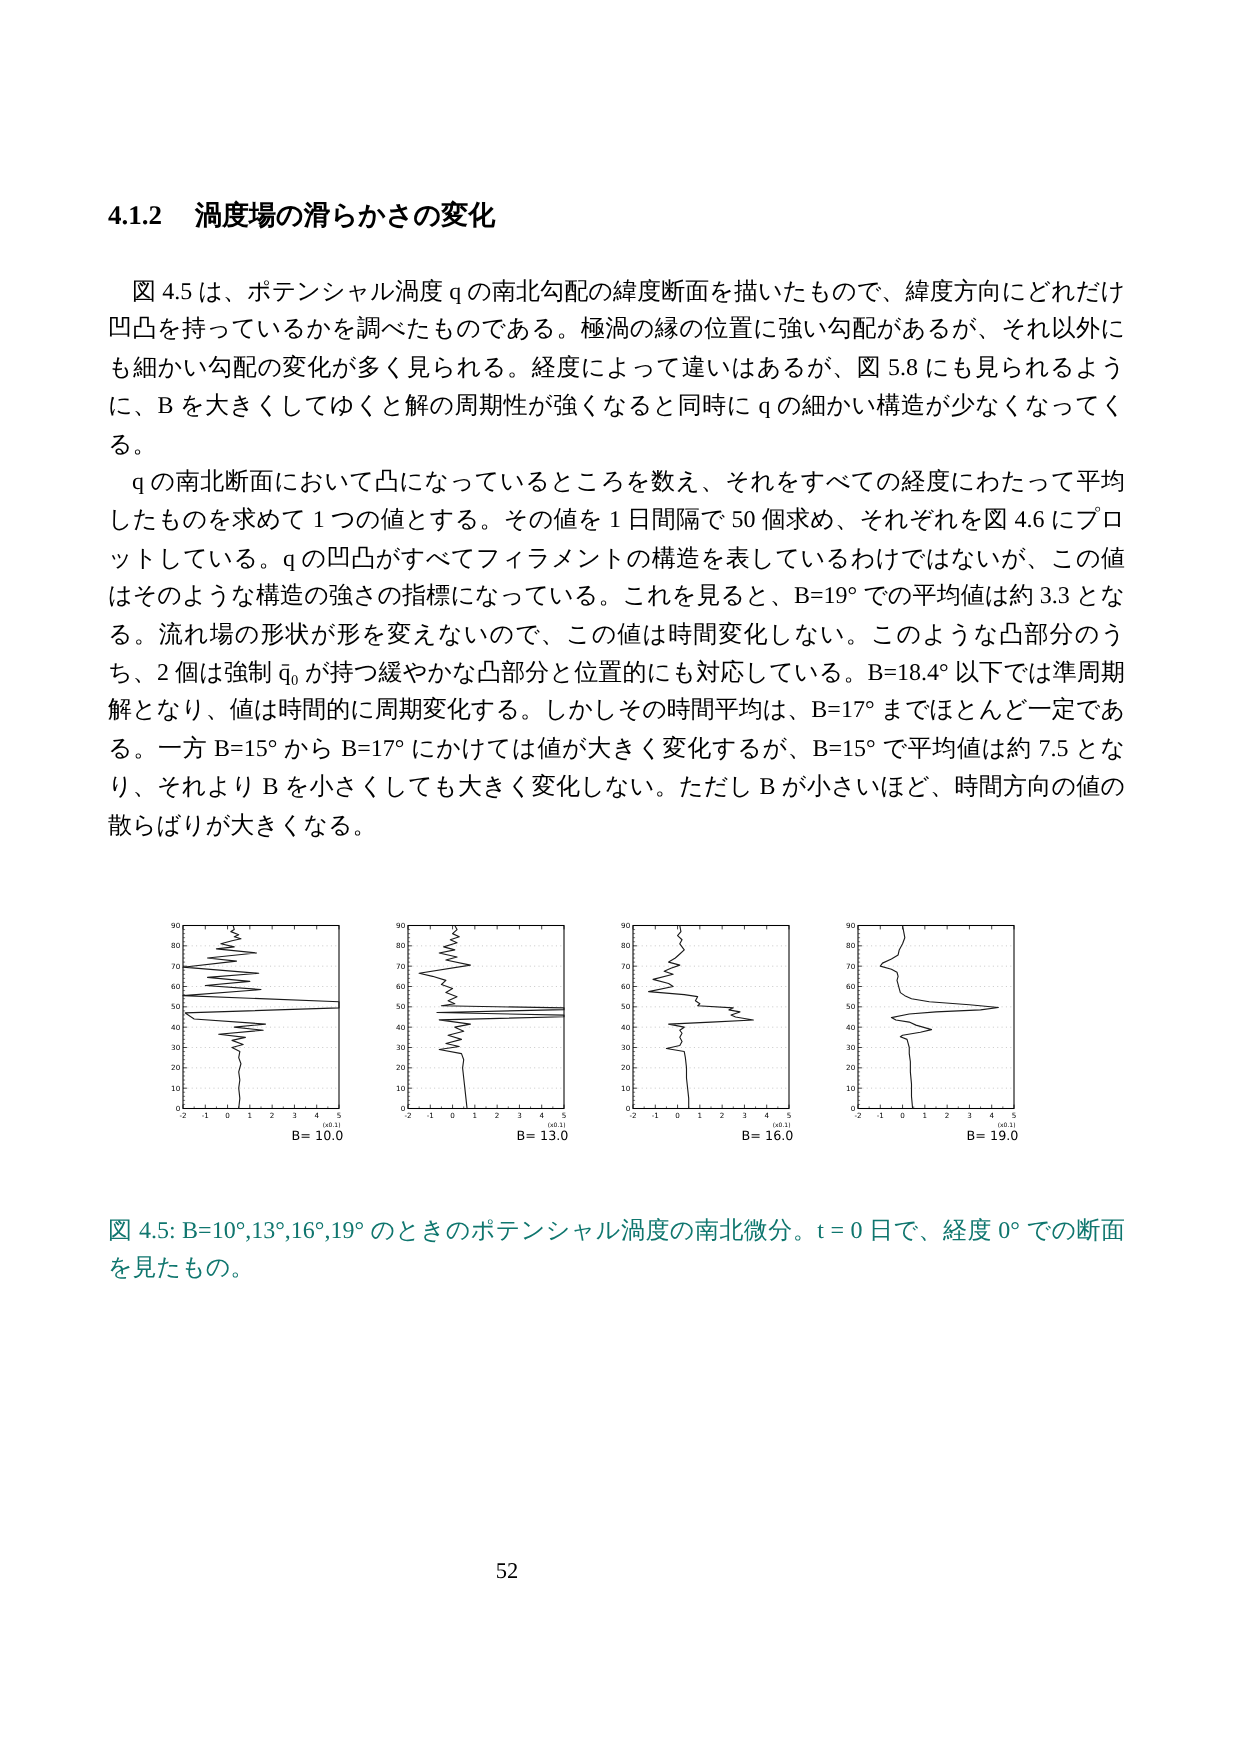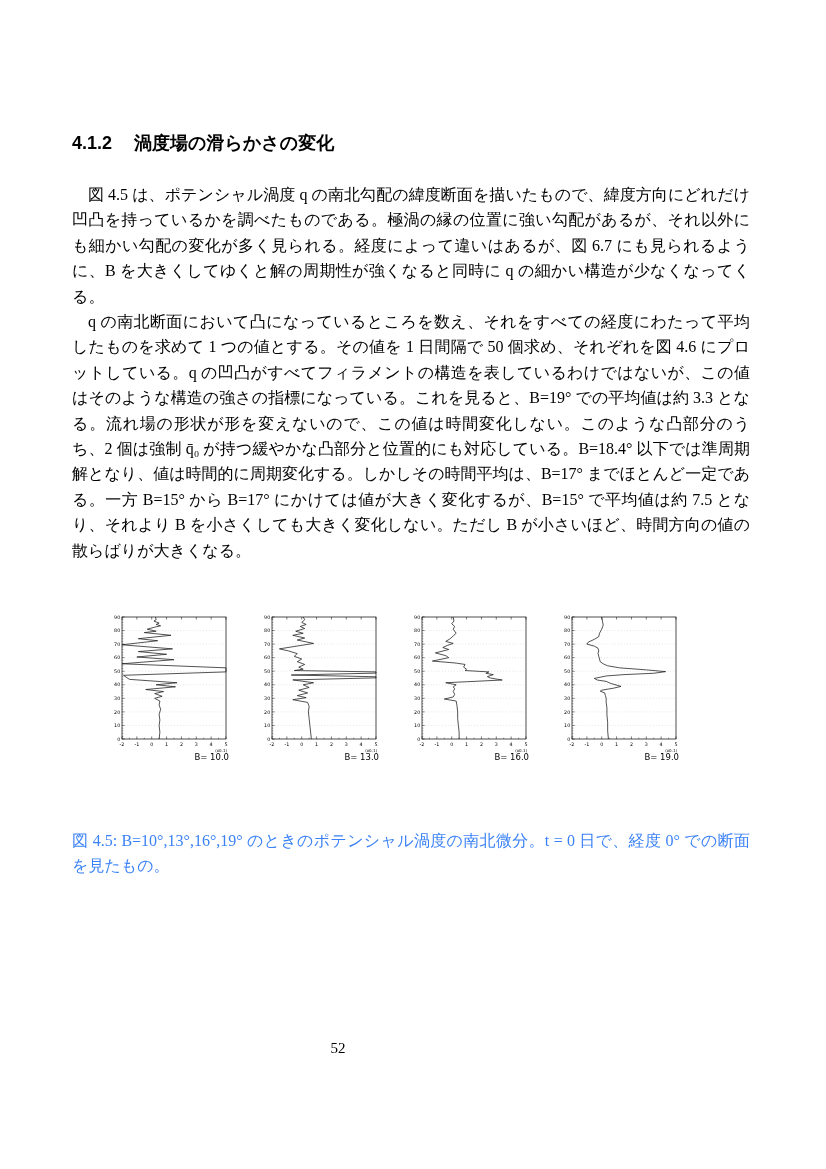--- a/index.html
+++ b/index.html
@@ -1,57 +1,57 @@
 <!DOCTYPE html>
 <html lang="ja"><head>
 <meta charset="utf-8">
 <style>
   html,body{margin:0;padding:0;background:#ffffff;}
   body{width:826px;height:1169px;font-family:"Liberation Serif",serif;color:#111;}
   .page{position:relative;width:826px;height:1169px;background:#fff;overflow:hidden;}
 
   .heading{
     position:absolute;left:72px;top:131px;margin:0;
-    font-family:Liberation Sans, sans-serif;
+    font-family:Liberation Serif, serif;
     font-weight:bold;font-size:18px;color:#000;white-space:nowrap;
   }
   .heading .sec-num{margin-right:22px;}
 
   .body-text{
     position:absolute;left:72px;top:182px;width:678px;
     font-size:16px;line-height:25.4px;text-align:justify;color:#000;
   }
   .body-text p{margin:0;text-indent:16px;}
 
   .figure{
     position:absolute;left:100px;top:612px;width:640px;
     display:flex;flex-direction:row;
   }
   .chart{width:150px;height:152px;text-align:right;}
   .chart text{font-family:"DejaVu Sans",sans-serif;}
 
   .caption{
-    position:absolute;left:72px;top:828px;width:678px;margin:0;
-    font-size:16px;line-height:25.4px;text-align:justify;color:#3b82f6;
+    position:absolute;left:72px;top:808px;width:678px;margin:0;
+    font-size:16px;line-height:25.4px;text-align:justify;color:#0f766e;
   }
 
   .page-number{
     position:absolute;left:0;top:1040px;width:676px;
     text-align:center;font-size:15px;color:#000;
   }
 </style>
 </head>
 <body>
 
 <div class="page">
 
   <h2 class="heading"><span class="sec-num">4.1.2</span><span>渦度場の滑らかさの変化</span></h2>
 
   <div class="body-text">
-    <p>図 4.5 は、ポテンシャル渦度 q の南北勾配の緯度断面を描いたもので、緯度方向にどれだけ凹凸を持っているかを調べたものである。極渦の縁の位置に強い勾配があるが、それ以外にも細かい勾配の変化が多く見られる。経度によって違いはあるが、図 6.7 にも見られるように、B を大きくしてゆくと解の周期性が強くなると同時に q の細かい構造が少なくなってくる。</p>
+    <p>図 4.5 は、ポテンシャル渦度 q の南北勾配の緯度断面を描いたもので、緯度方向にどれだけ凹凸を持っているかを調べたものである。極渦の縁の位置に強い勾配があるが、それ以外にも細かい勾配の変化が多く見られる。経度によって違いはあるが、図 5.8 にも見られるように、B を大きくしてゆくと解の周期性が強くなると同時に q の細かい構造が少なくなってくる。</p>
     <p>q の南北断面において凸になっているところを数え、それをすべての経度にわたって平均したものを求めて 1 つの値とする。その値を 1 日間隔で 50 個求め、それぞれを図 4.6 にプロットしている。q の凹凸がすべてフィラメントの構造を表しているわけではないが、この値はそのような構造の強さの指標になっている。これを見ると、B=19° での平均値は約 3.3 となる。流れ場の形状が形を変えないので、この値は時間変化しない。このような凸部分のうち、2 個は強制 q̄₀ が持つ緩やかな凸部分と位置的にも対応している。B=18.4° 以下では準周期解となり、値は時間的に周期変化する。しかしその時間平均は、B=17° までほとんど一定である。一方 B=15° から B=17° にかけては値が大きく変化するが、B=15° で平均値は約 7.5 となり、それより B を小さくしても大きく変化しない。ただし B が小さいほど、時間方向の値の散らばりが大きくなる。</p>
   </div>
 
   <div class="figure">
     <div class="chart"><svg viewBox="0 0 150 152" width="150" height="152">
           <line x1="22" y1="113.44444444444444" x2="126" y2="113.44444444444444" stroke="#999" stroke-width="0.35" stroke-dasharray="0.7 2.2"></line>
           <line x1="22" y1="99.88888888888889" x2="126" y2="99.88888888888889" stroke="#999" stroke-width="0.35" stroke-dasharray="0.7 2.2"></line>
           <line x1="22" y1="86.33333333333333" x2="126" y2="86.33333333333333" stroke="#999" stroke-width="0.35" stroke-dasharray="0.7 2.2"></line>
           <line x1="22" y1="72.77777777777779" x2="126" y2="72.77777777777779" stroke="#999" stroke-width="0.35" stroke-dasharray="0.7 2.2"></line>
           <line x1="22" y1="59.22222222222222" x2="126" y2="59.22222222222222" stroke="#999" stroke-width="0.35" stroke-dasharray="0.7 2.2"></line>

